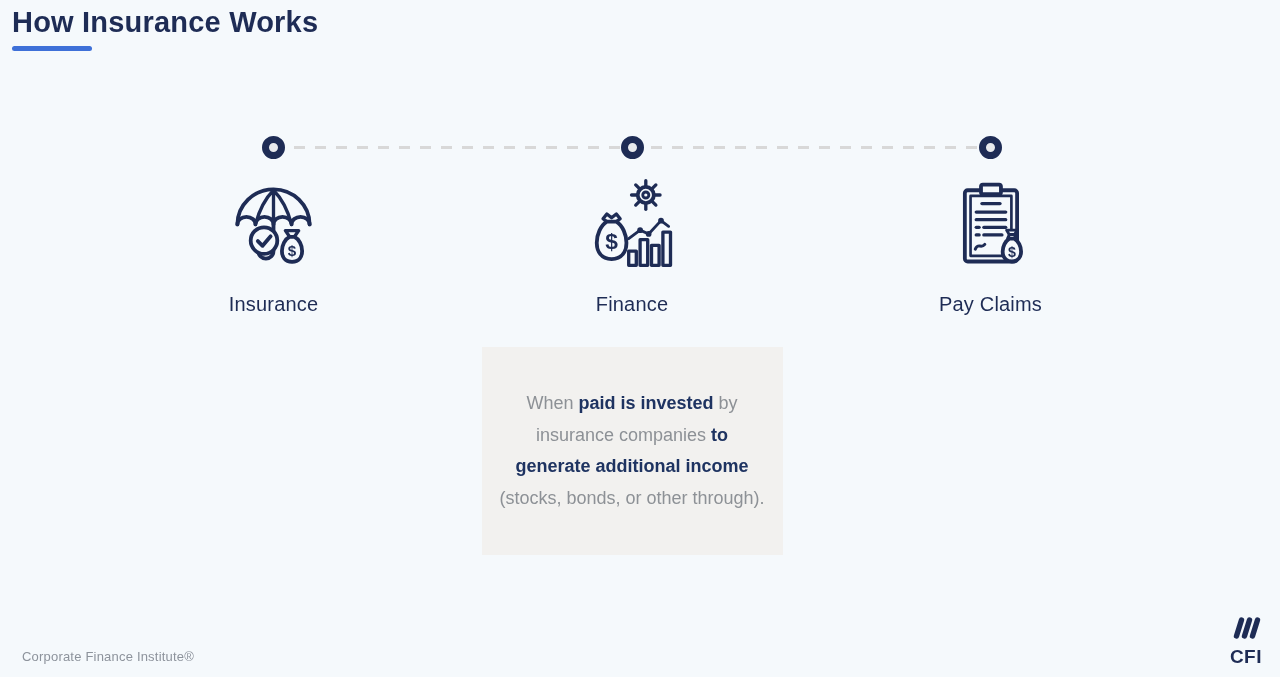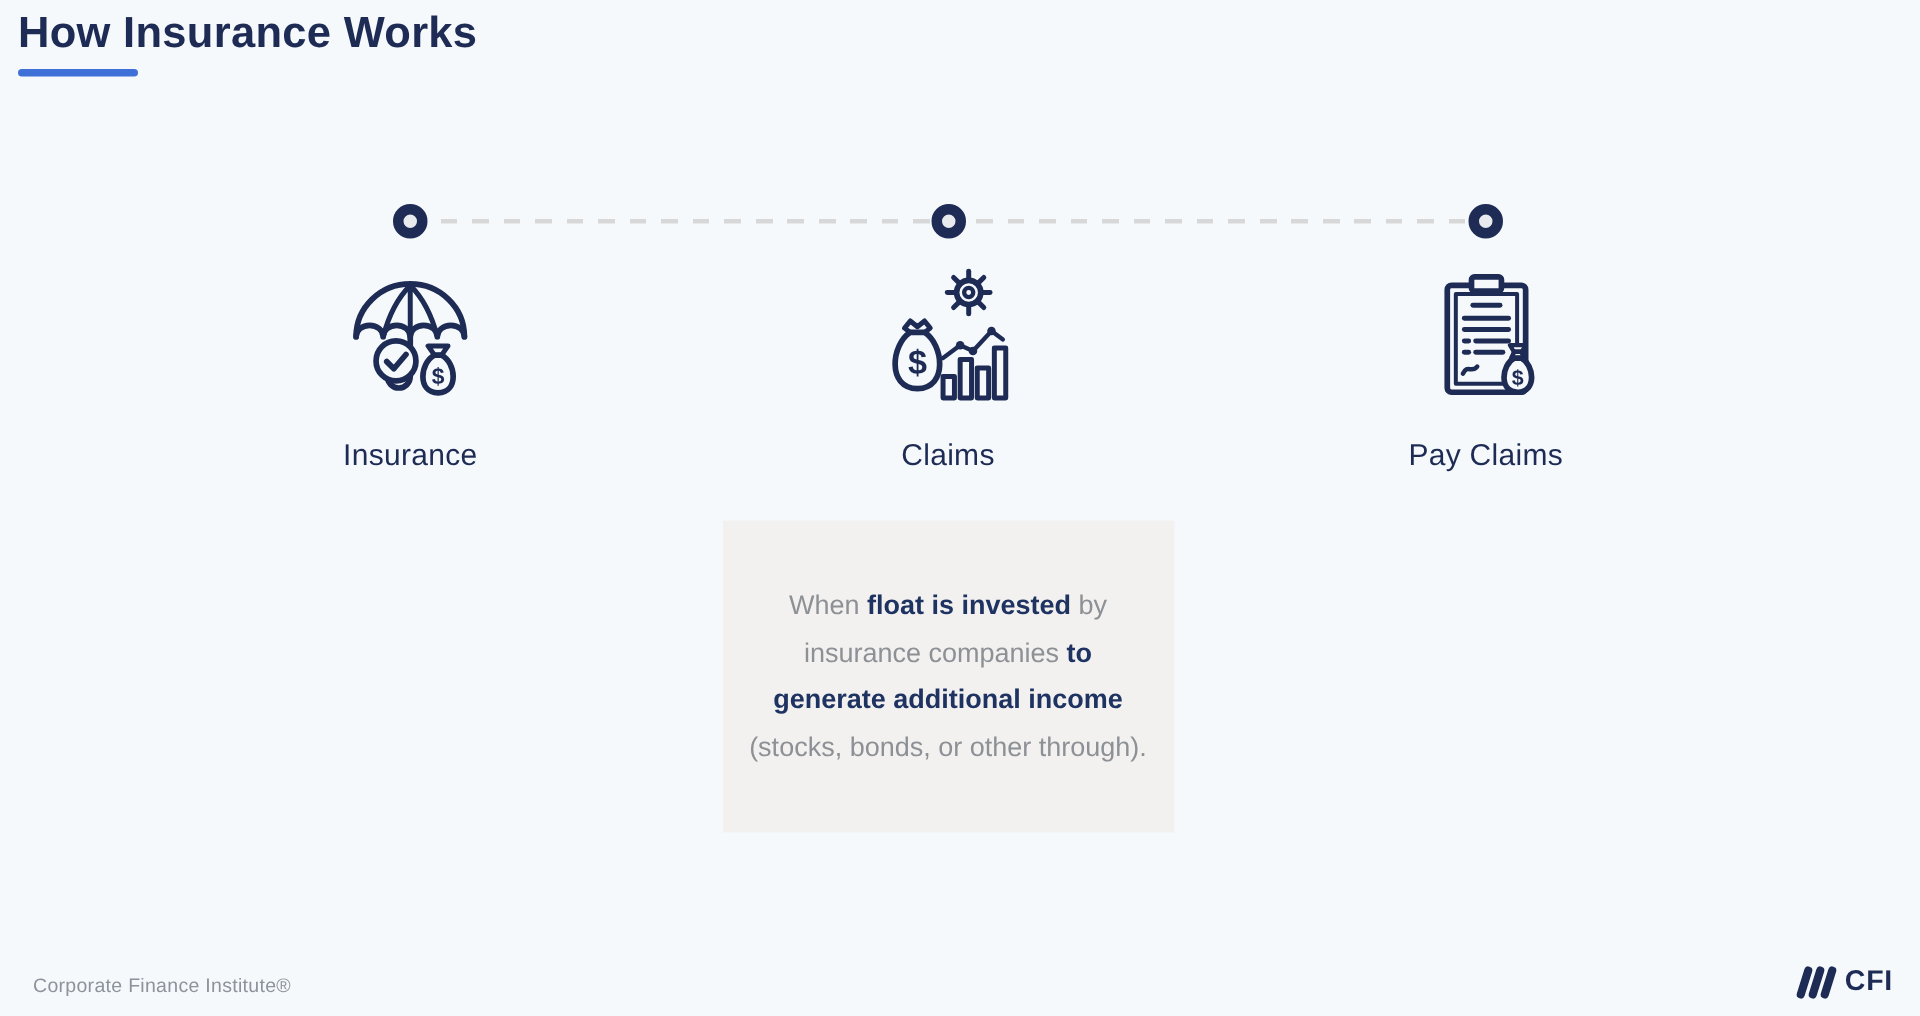--- a/index.html
+++ b/index.html
@@ -97,20 +97,21 @@
     color: #8d939c;
     letter-spacing: 0.2px;
   }
   .footer-logo {
     position: absolute;
     right: 18px;
     bottom: 9px;
     display: flex;
     align-items: center;
     gap: 5px;
+    flex-direction: column;
   }
   .footer-logo-text {
     font-size: 19px;
     font-weight: bold;
     color: var(--navy);
     letter-spacing: 0.5px;
   }
   svg .st { stroke: var(--navy); fill: none; stroke-linecap: round; stroke-linejoin: round; }
   svg .fillbg { fill: var(--bg); }
   svg .dollar {
@@ -176,23 +177,23 @@
             <rect x="46" y="79" width="8" height="15"></rect>
             <rect x="58" y="67" width="8" height="27"></rect>
             <rect x="70" y="73" width="8" height="21"></rect>
             <rect x="82" y="59" width="8" height="35"></rect>
           </g>
           <path class="st" stroke-width="3" d="M 46 66 L 58 57 L 67 61 L 80 47 L 88 53"></path>
           <circle fill="#1e2c55" cx="58" cy="57" r="3"></circle>
           <circle fill="#1e2c55" cx="67" cy="61" r="3"></circle>
           <circle fill="#1e2c55" cx="80" cy="47" r="3"></circle>
         </svg>
-        <div class="step-title">Claims</div>
+        <div class="step-title">Finance</div>
         <div class="step-box">
-          <div class="step-text"><span>When </span><span class="bold">float is invested</span><span> by insurance companies </span><span class="bold">to generate additional income</span><span> (stocks, bonds, or other through).</span></div>
+          <div class="step-text"><span>When </span><span class="bold">paid is invested</span><span> by insurance companies </span><span class="bold">to generate additional income</span><span> (stocks, bonds, or other through).</span></div>
         </div>
       </div>
 
       <div class="column">
         <div class="dot-row">
           <div class="timeline-dot"></div>
         </div>
         <svg class="step-icon" viewBox="0 0 100 100">
           <rect class="st fillbg" stroke-width="4" x="23" y="15" width="55" height="75" rx="3"></rect>
           <rect class="st" stroke-width="2.8" x="29" y="21" width="43" height="63"></rect>

